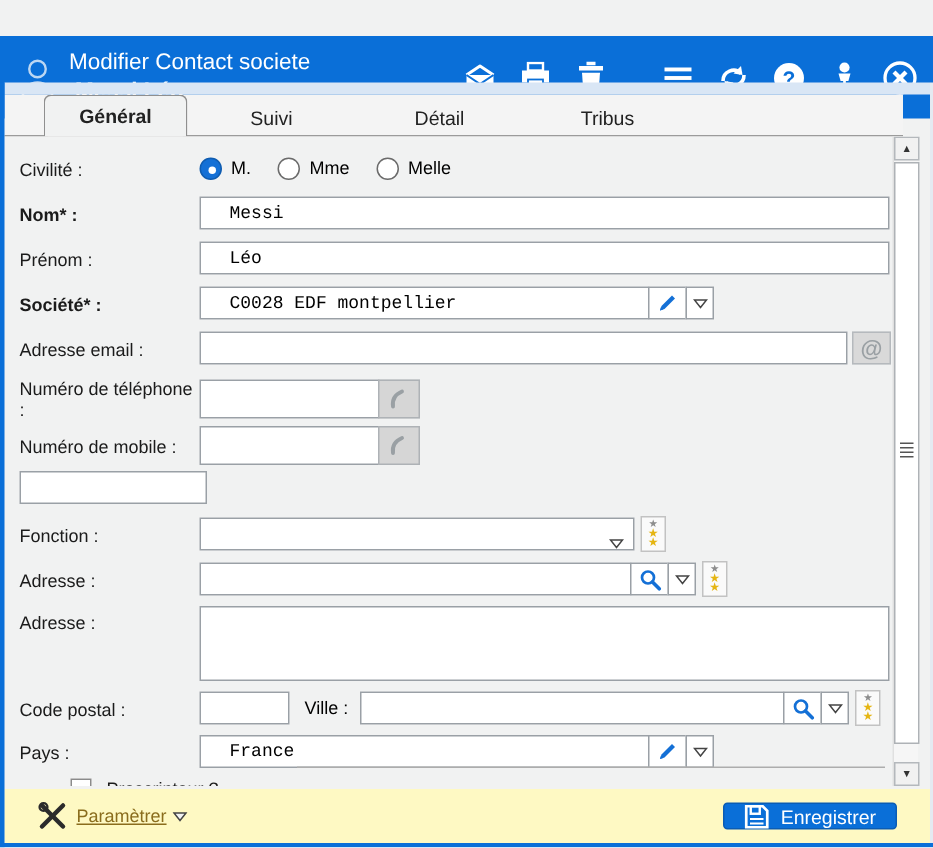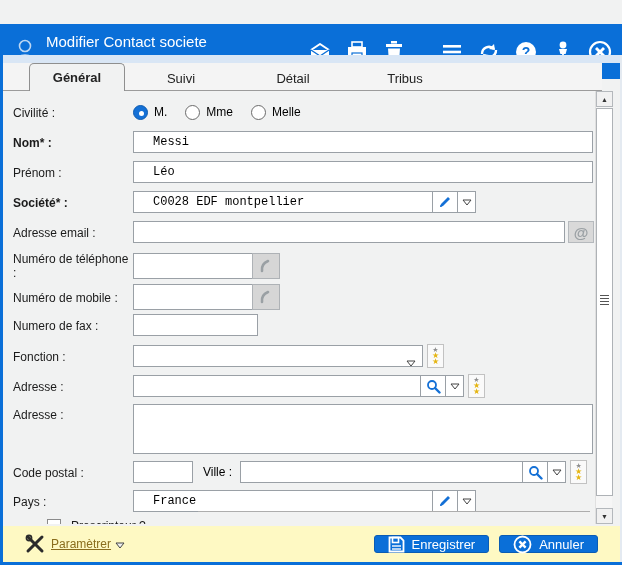--- a/index.html
+++ b/index.html
@@ -235,21 +235,20 @@
       <label class="lbl">Numéro de mobile :</label>
       <input class="txt w-tel" type="text" value="" style="">
       <div class="iconbox tall">
         <svg width="16" height="16" viewBox="0 0 16 16">
           <path d="M4 13 Q3 6 10 3" fill="none" stroke="#9aa0a4" stroke-width="2.6" stroke-linecap="round"></path>
         </svg>
       </div>
     </div>
 
     <div class="row">
-      <label class="lbl">Numero de fax :</label>
       <input class="txt w-fax" type="text" value="" style="">
     </div>
 
     <div class="row" style="margin-bottom:6px;">
       <label class="lbl">Fonction :</label>
       <div class="combo">
         <input class="txt w-combo" type="text" value="" style="">
         <span class="innerarrow">
           <svg width="10" height="7" viewBox="0 0 10 7">
               <path d="M1 1 L9 1 L5 6 Z" fill="#fff" stroke="#444"></path>
@@ -367,23 +366,15 @@
     <div class="footer-spacer"></div>
     <button class="btn">
       <svg width="17" height="17" viewBox="0 0 17 17">
         <path d="M1.5 1.5 h11 l3 3 v11 h-14 z" fill="none" stroke="#fff" stroke-width="1.8"></path>
         <rect x="4.5" y="1.5" width="6" height="5" fill="none" stroke="#fff" stroke-width="1.6"></rect>
         <line x1="4" y1="10" x2="13" y2="10" stroke="#fff" stroke-width="1.4"></line>
         <line x1="4" y1="13" x2="13" y2="13" stroke="#fff" stroke-width="1.4"></line>
       </svg>
       <span>Enregistrer</span>
     </button>
-    <button class="btn">
-      <svg width="19" height="19" viewBox="0 0 19 19">
-        <circle cx="9.5" cy="9.5" r="8" fill="none" stroke="#fff" stroke-width="1.8"></circle>
-        <line x1="6.4" y1="6.4" x2="12.6" y2="12.6" stroke="#fff" stroke-width="2.4"></line>
-        <line x1="12.6" y1="6.4" x2="6.4" y2="12.6" stroke="#fff" stroke-width="2.4"></line>
-      </svg>
-      <span>Annuler</span>
-    </button>
   </div>
 
 </div>
 
 </body></html>

